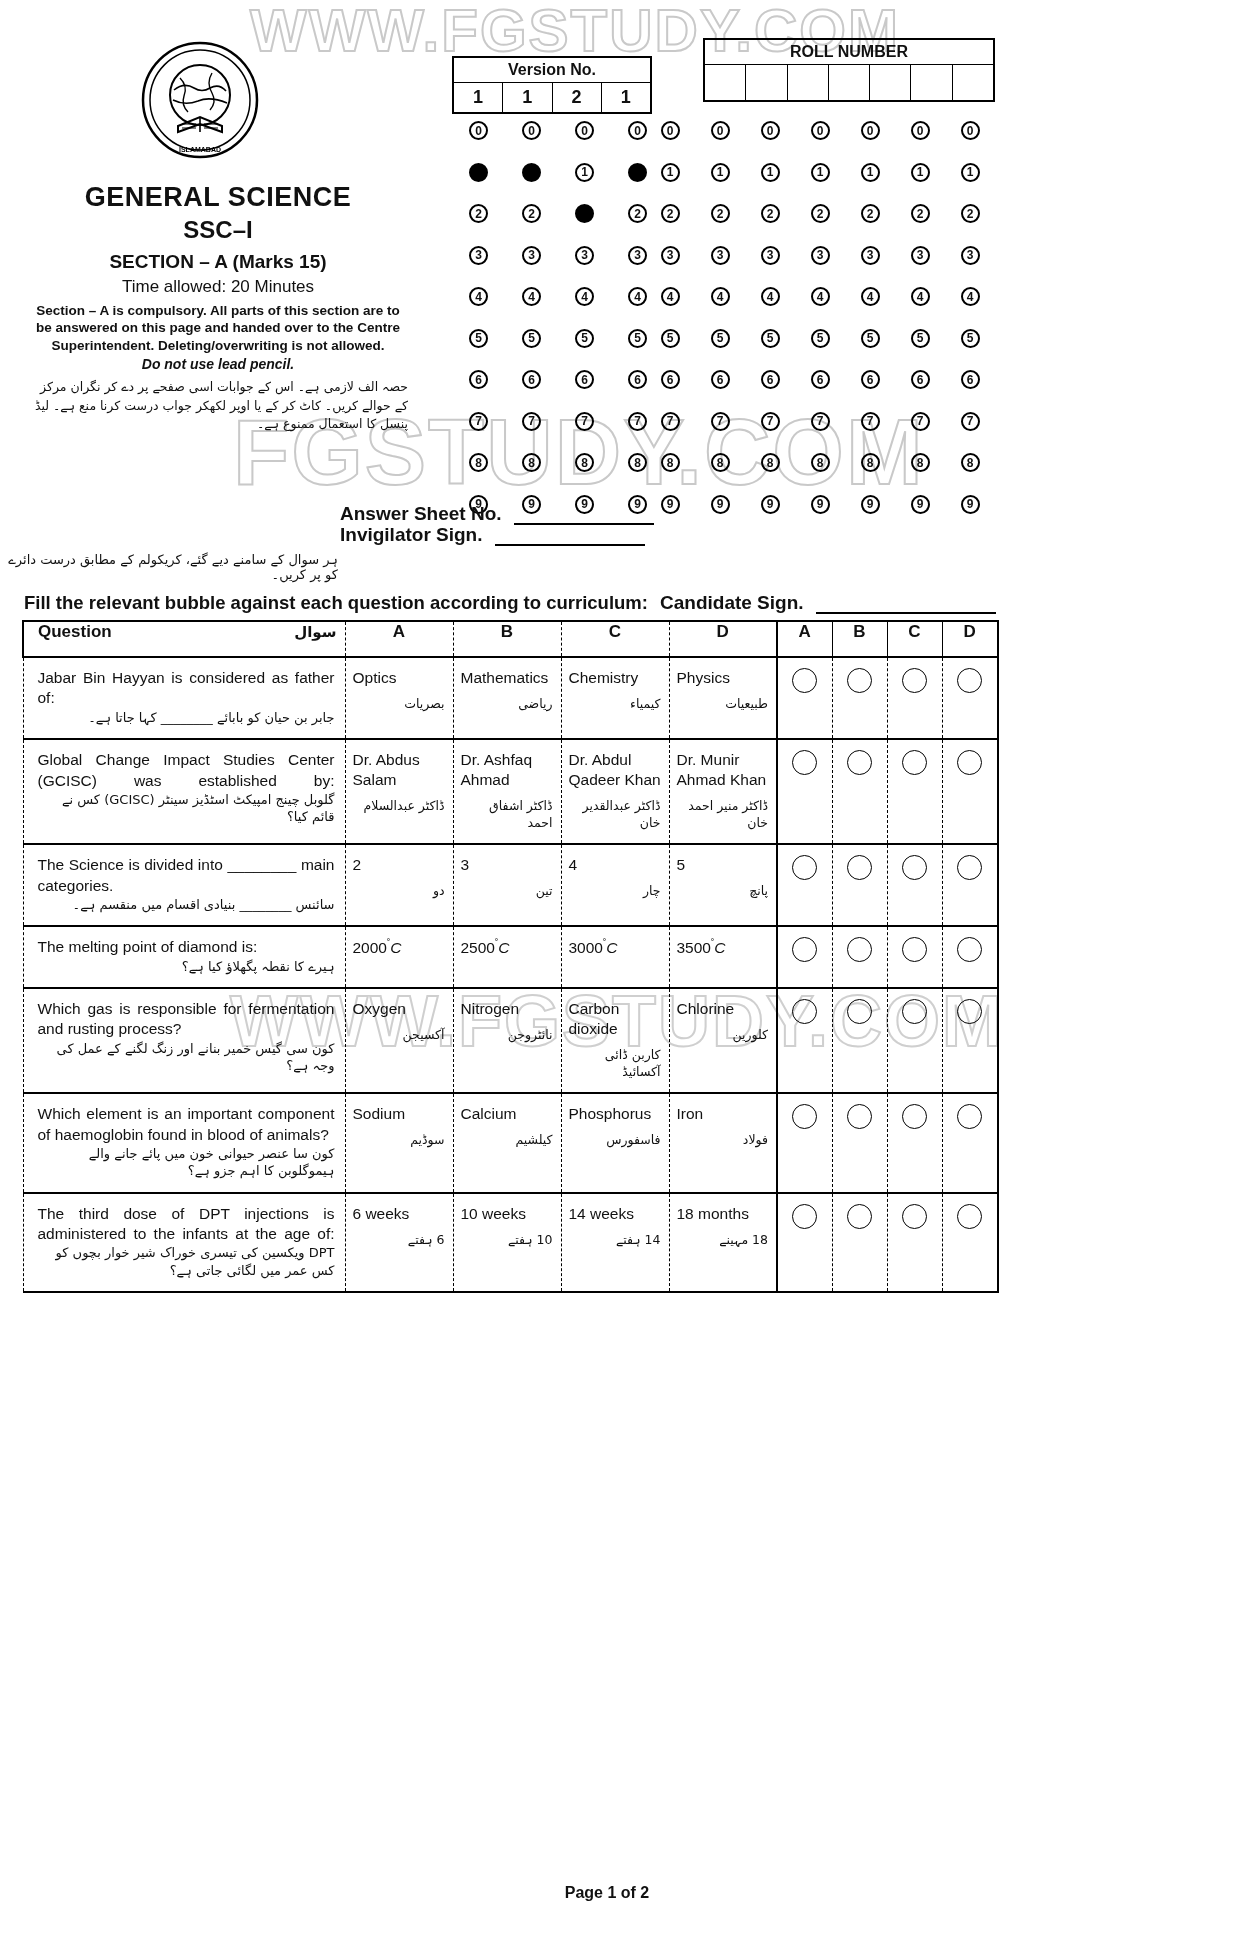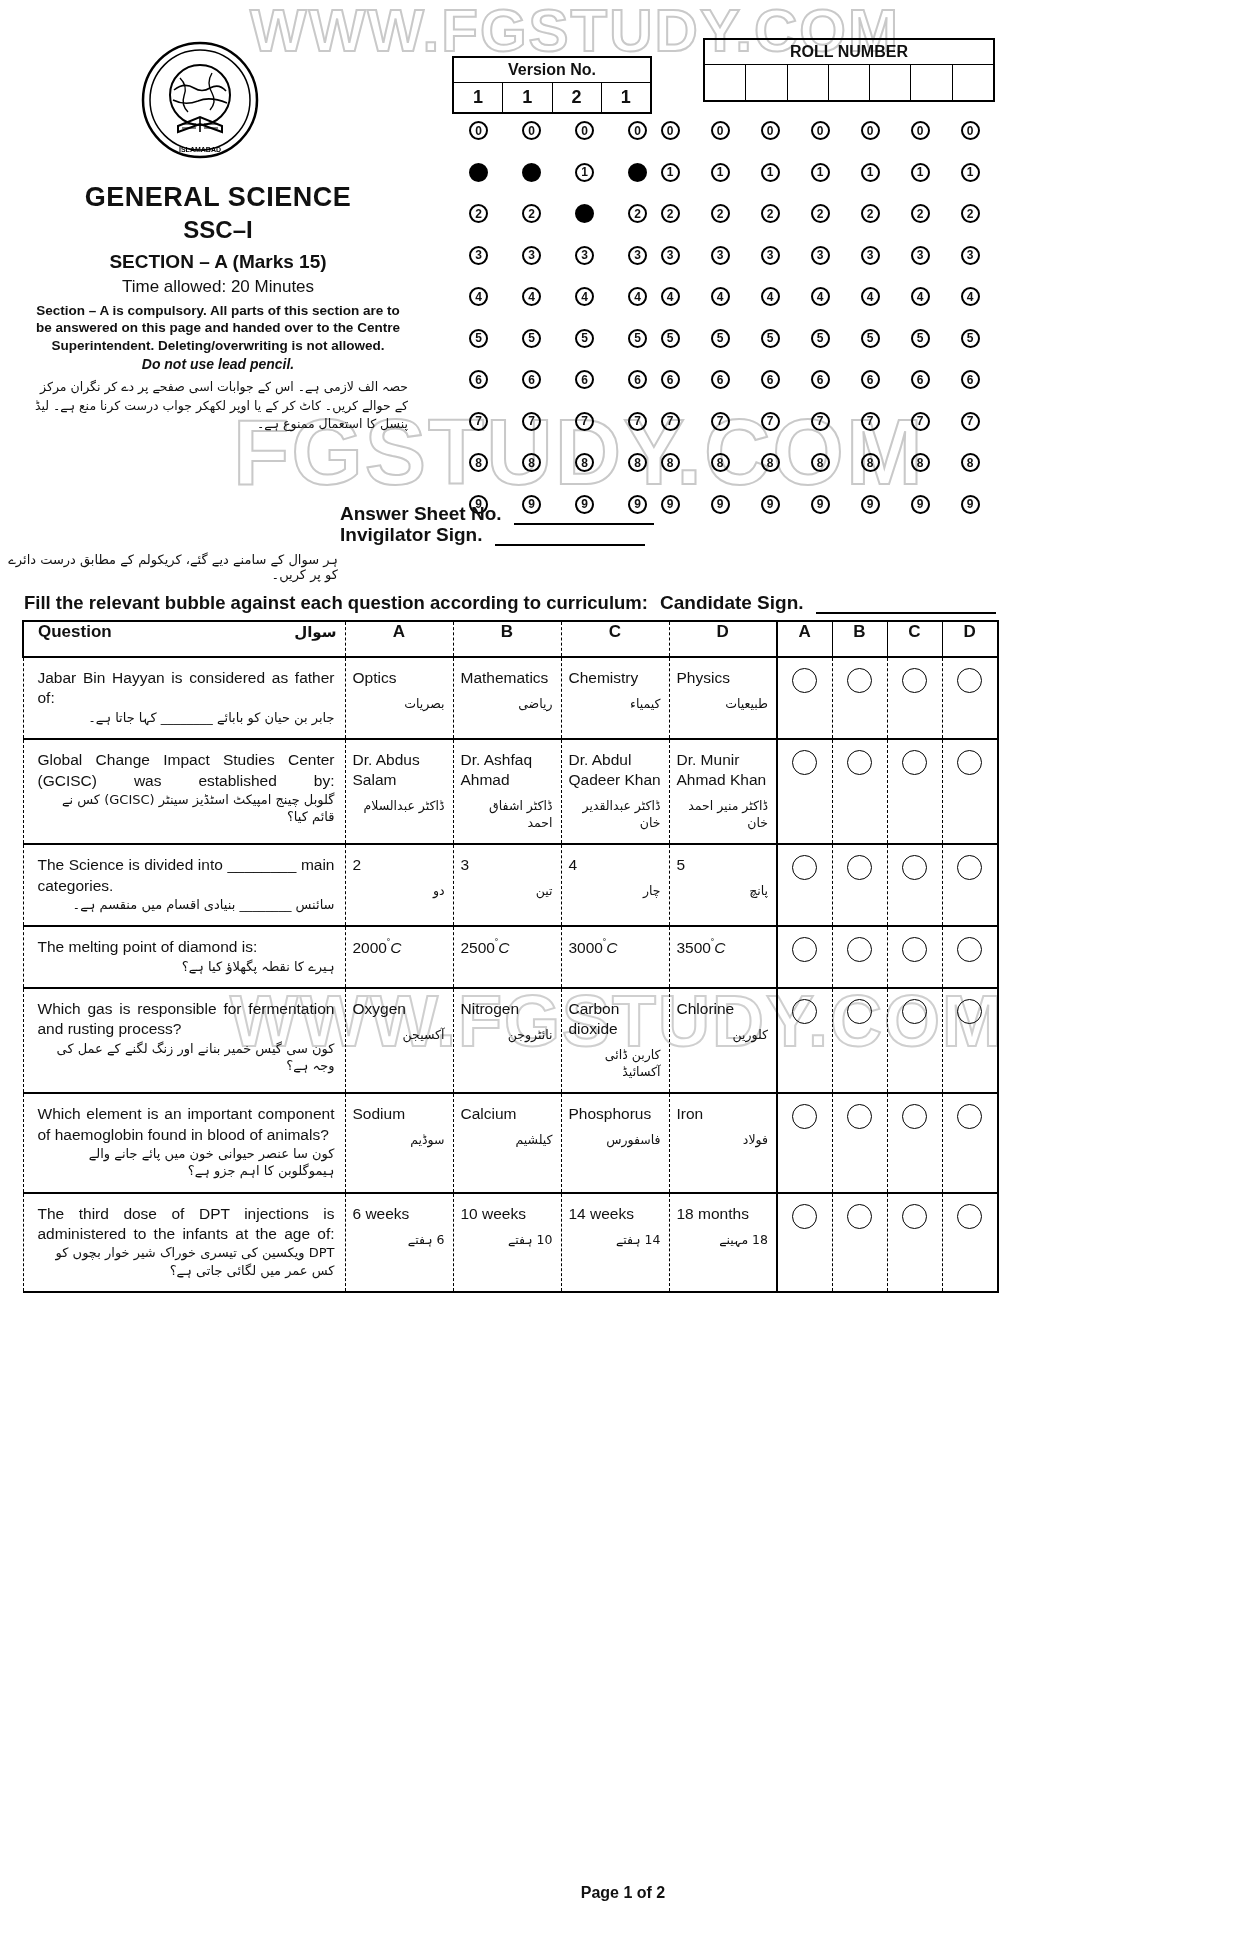--- a/index.html
+++ b/index.html
@@ -110,21 +110,21 @@
   td.opt .en{display:block;font-size:15.5px;line-height:1.3;}
   td.opt .ur{display:block;direction:rtl;text-align:right;font-size:12.5px;margin-top:8px;
              padding-right:4px;font-family:"DejaVu Sans",sans-serif;}
   td.opt .sup{font-size:10px;vertical-align:super;}
   td.opt .it{font-style:italic;}
   td.bub-col{text-align:center;vertical-align:middle;border-left:1.6px solid #000;}
   td.bub-col.firstb{border-left:2.2px solid #000;}
   td.bub-col.lastb{border-right:2.2px solid #000;}
   .ansbub{width:23px;height:23px;border:1.8px solid #000;border-radius:50%;display:inline-block;}
 
-  .footer{position:absolute;left:16px;top:1884px;width:1214px;text-align:center;
+  .footer{position:absolute;left:0;top:1884px;width:1214px;text-align:center;
           font-size:16px;font-weight:700;z-index:10;}
 </style>
 </head>
 <body>
 
 <div class="page">
 
   <div class="wm wm1">WWW.FGSTUDY.COM</div>
   <div class="wm wm2">FGSTUDY.COM</div>
   <div class="wm wm3">WWW.FGSTUDY.COM</div>

